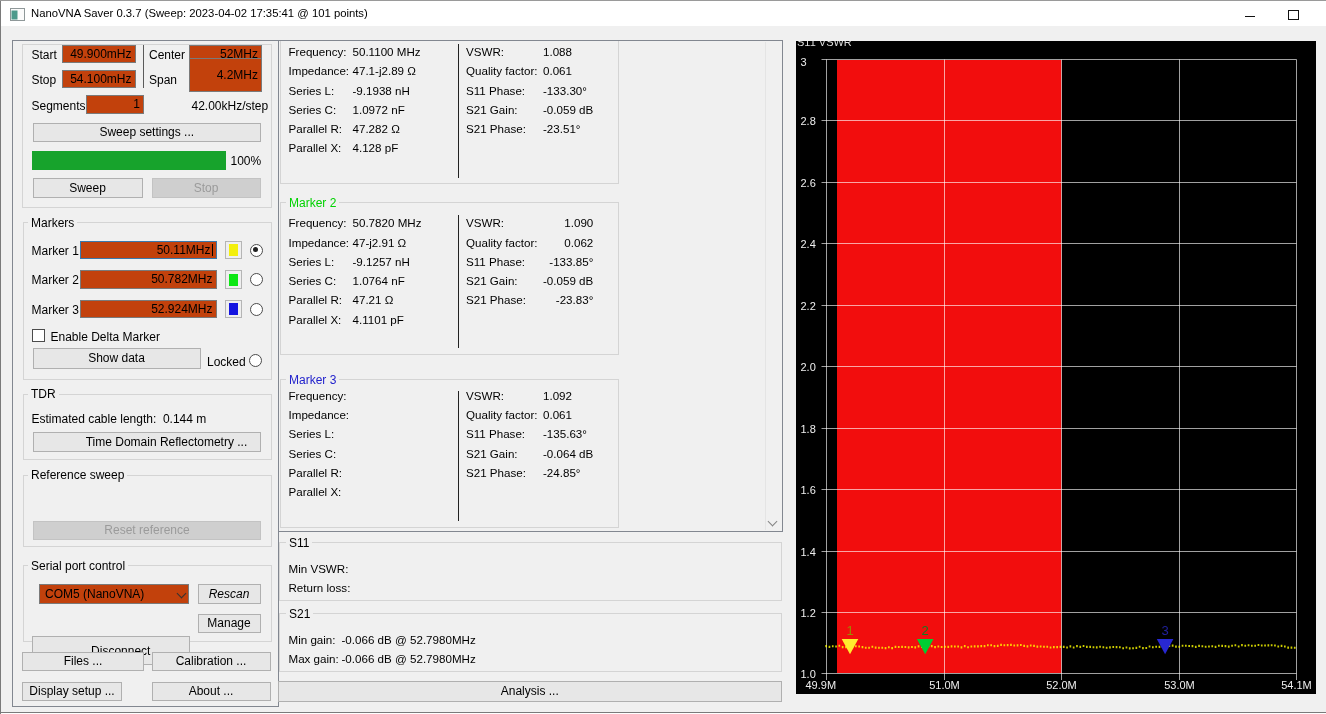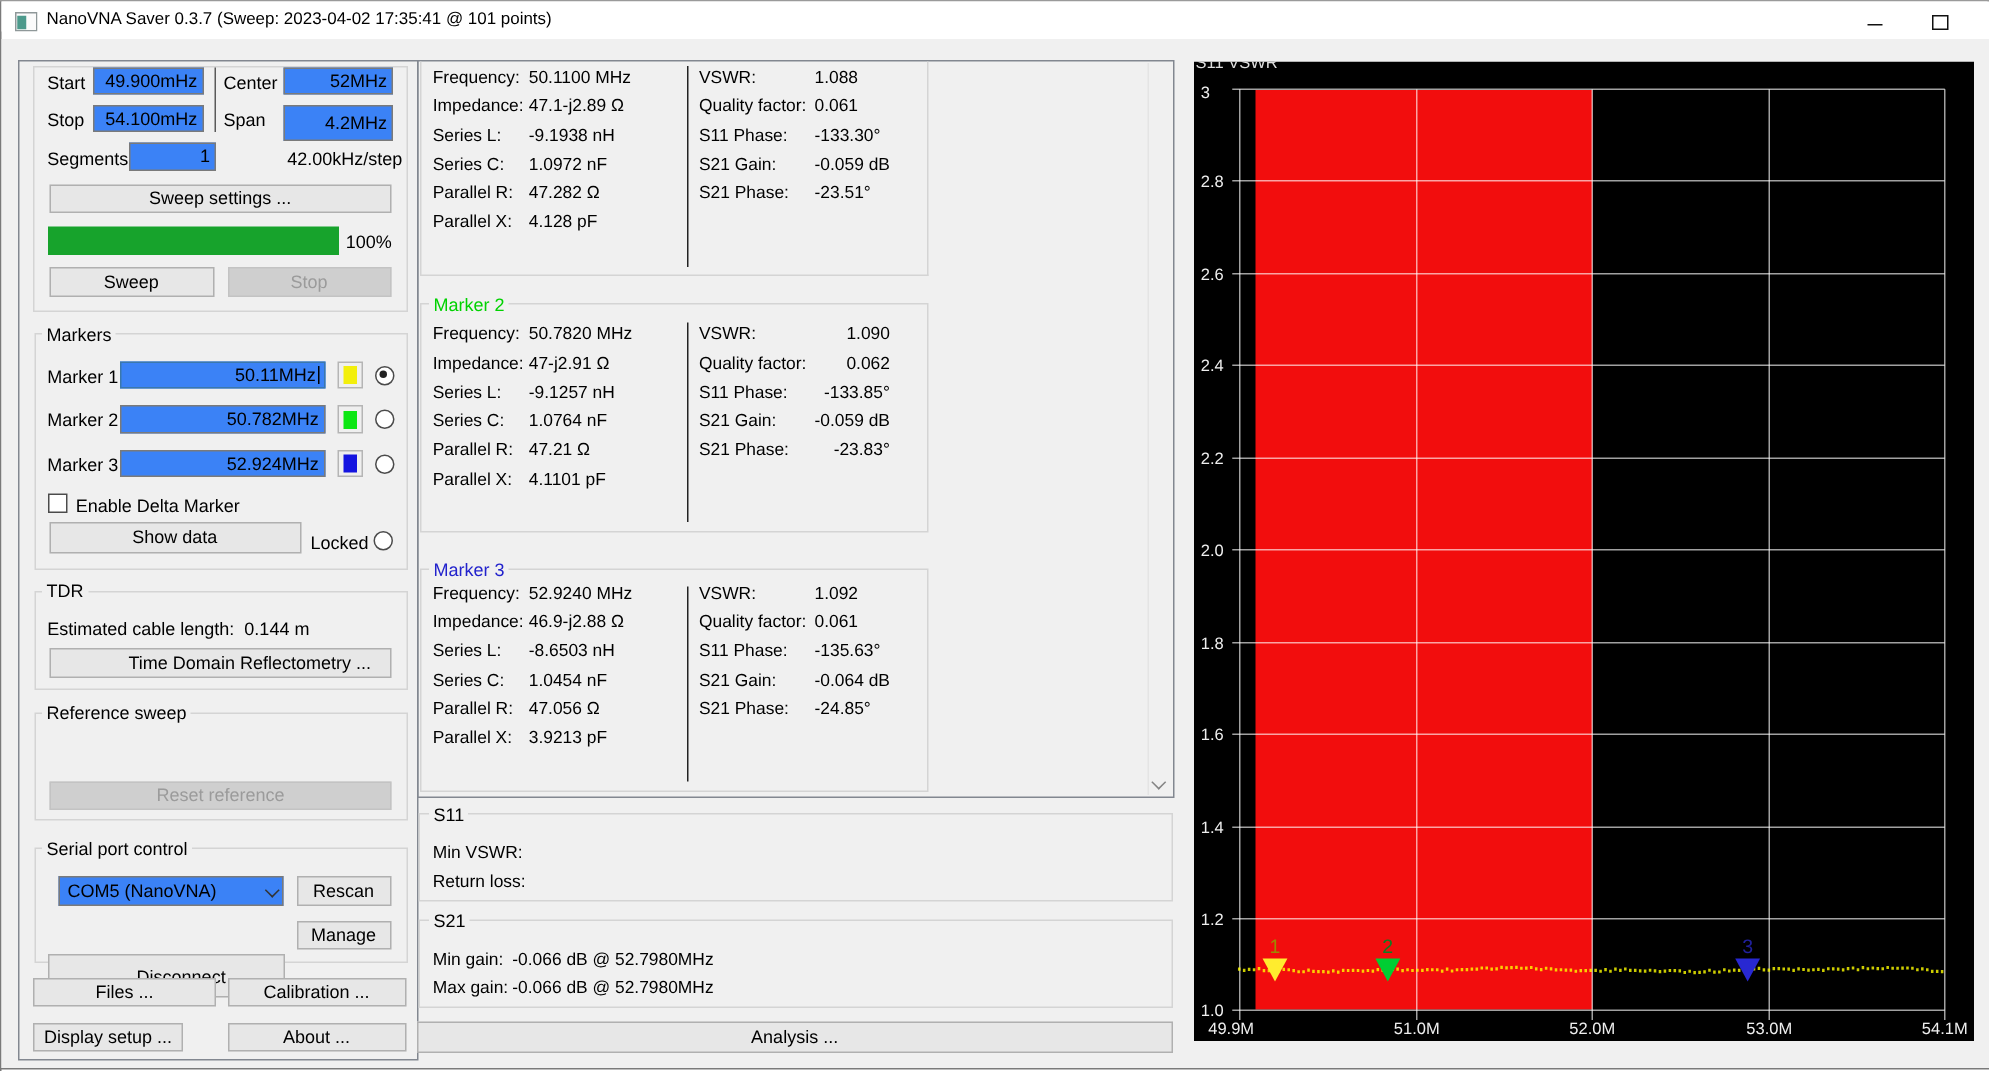--- a/index.html
+++ b/index.html
@@ -10,21 +10,21 @@
 #edgeL{position:absolute;left:0;top:0;width:1px;height:714px;background:#7a7a7a;}
 #edgeT{position:absolute;left:0;top:0;width:1326px;height:1px;background:#9a9a9a;}
 #edgeB{position:absolute;left:0;top:712px;width:1326px;height:1px;background:#7a7a7a;}
 .t{position:absolute;white-space:nowrap;line-height:14px;}
 .panel{position:absolute;border:1px solid #828790;}
 .gb{position:absolute;border:1px solid #d4d4d4;}
 .leg{position:absolute;background:#f0f0f0;padding:0 3px;white-space:nowrap;line-height:12px;}
 .btn{position:absolute;background:#e7e7e7;border:1px solid #b0b0b0;
   display:flex;align-items:center;justify-content:center;white-space:nowrap;}
 .btn.dis{background:#cfcfcf;border-color:#c3c3c3;color:#9b9b9b;}
-.inp{position:absolute;background:#3b82f6;border:1px solid #7a7a7a;
+.inp{position:absolute;background:#c2410c;border:1px solid #7a7a7a;
   display:flex;align-items:center;justify-content:flex-end;padding-right:3px;white-space:nowrap;}
 .radio{position:absolute;width:13px;height:13px;border:1px solid #4b4b4b;border-radius:50%;background:#fff;}
 .radio.sel{border-width:1.5px;}
 .radio.sel:after{content:"";position:absolute;left:2.5px;top:2.5px;width:5px;height:5px;border-radius:50%;background:#222;}
 .chk{position:absolute;width:13px;height:13px;border:1px solid #4b4b4b;background:#fff;}
 .chev{position:absolute;width:7px;height:7px;border-right:1.6px solid #848484;border-bottom:1.6px solid #848484;transform:rotate(45deg);}
 .sw{position:absolute;width:17px;height:18.5px;background:#efefef;border:1px solid #b5b5b5;}
 .sw>div{position:absolute;left:3px;top:2.5px;width:9px;height:12px;}
 .vline{position:absolute;width:1px;background:#5a5a5a;}
 .rows{position:absolute;line-height:19.3px;white-space:nowrap;font-size:11.6px;}
@@ -47,21 +47,21 @@
 <div class="panel" style="left:11px;top:14px;width:267px;height:667px;"></div>
 <div class="gb" style="left:21px;top:18px;width:250px;height:163.5px;"></div>
 <div class="t" style="left:30.5px;top:21.5px;">Start</div>
 <div class="inp" style="left:61px;top:18.5px;width:73.5px;height:18.0px;">49.900mHz</div>
 <div class="t" style="left:30.5px;top:47px;">Stop</div>
 <div class="inp" style="left:61px;top:44px;width:73.5px;height:18px;">54.100mHz</div>
 <div class="vline" style="left:141.5px;top:19px;width:1.0px;height:43px;"></div>
 <div class="t" style="left:148px;top:21.5px;">Center</div>
 <div class="inp" style="left:187.5px;top:18.5px;width:73.5px;height:18.0px;">52MHz</div>
 <div class="t" style="left:148px;top:47px;">Span</div>
-<div class="inp" style="left:187.5px;top:44px;width:73.5px;height:24px;">4.2MHz</div>
+<div class="inp" style="left:187.5px;top:32px;width:73.5px;height:34px;">4.2MHz</div>
 <div class="t" style="left:30.5px;top:72.5px;">Segments</div>
 <div class="inp" style="left:84.5px;top:69px;width:58.5px;height:18.5px;">1</div>
 <div class="t" style="left:190.5px;top:72.5px;">42.00kHz/step</div>
 <div class="btn" style="left:31.5px;top:96.5px;width:228.5px;height:19.5px;">Sweep settings ...</div>
 <div style="position:absolute;left:31px;top:125px;width:194px;height:19px;background:#17a32c;"></div>
 <div class="t" style="left:229.5px;top:128px;">100%</div>
 <div class="btn" style="left:31.5px;top:152px;width:110.0px;height:20px;">Sweep</div>
 <div class="btn dis" style="left:150.5px;top:152px;width:109.0px;height:20px;">Stop</div>
 <div class="gb" style="left:22px;top:196px;width:249px;height:158px;"></div>
 <div class="leg" style="left:27px;top:190.5px;">Markers</div>
@@ -92,21 +92,21 @@
 <div class="leg" style="left:27px;top:362px;">TDR</div>
 <div class="t" style="left:30.5px;top:386px;">Estimated cable length:&nbsp; 0.144 m</div>
 <div class="btn" style="left:32px;top:406px;width:228px;height:19.5px;padding-left:39px;">Time Domain Reflectometry ...</div>
 <div class="gb" style="left:22px;top:448.5px;width:249px;height:72.5px;"></div>
 <div class="leg" style="left:27px;top:443px;">Reference sweep</div>
 <div class="btn dis" style="left:32px;top:494.5px;width:228px;height:19.5px;">Reset reference</div>
 <div class="gb" style="left:22px;top:539px;width:249px;height:77px;"></div>
 <div class="leg" style="left:27px;top:533.5px;">Serial port control</div>
 <div class="inp" style="left:38px;top:558px;width:150px;height:19.5px;justify-content:flex-start;padding-left:5px;">COM5 (NanoVNA)</div>
 <div class="chev" style="left:176.5px;top:564px;border-color:#333;"></div>
-<div class="btn" style="left:196.5px;top:558px;width:63.0px;height:19.5px;">Rescan</div>
+<div class="btn" style="left:196.5px;top:558px;width:63.0px;height:19.5px;font-style:italic;">Rescan</div>
 <div class="btn" style="left:31px;top:610px;width:157.5px;height:29px;padding-left:20px;">Disconnect</div>
 <div class="btn" style="left:196.5px;top:587.5px;width:63.0px;height:19.5px;">Manage</div>
 <div class="btn" style="left:21px;top:625.5px;width:122px;height:19.5px;">Files ...</div>
 <div class="btn" style="left:150.5px;top:625.5px;width:119.0px;height:19.5px;">Calibration ...</div>
 <div class="btn" style="left:21px;top:655.5px;width:100px;height:19.5px;">Display setup ...</div>
 <div class="btn" style="left:150.5px;top:655.5px;width:119.0px;height:19.5px;">About ...</div>
 <div class="panel" style="left:277px;top:14px;width:505px;height:491.5px;"></div>
 <div style="position:absolute;left:763.5px;top:16px;width:1.0px;height:488px;background:#e4e4e4;"></div>
 <div class="chev" style="left:768px;top:491.5px;"></div>
 <div class="gb" style="left:278.5px;top:15px;width:339.5px;height:142.5px;border-top:none;"></div>
@@ -177,28 +177,20 @@
 <div class="gb" style="left:278.5px;top:353px;width:339.5px;height:149px;"></div>
       <div class="leg" style="left:285px;top:347.5px;color:#2222cc;">Marker 3</div>
       <div class="vline" style="left:457px;top:365px;width:1px;height:130px;background:#222;"></div>
       <div class="rows" style="left:287.5px;top:359.9px;">
         <div>Frequency:</div>
         <div>Impedance:</div>
         <div>Series L:</div>
         <div>Series C:</div>
         <div>Parallel R:</div>
         <div>Parallel X:</div>
-      </div>
-      <div class="rows" style="left:351.5px;top:359.9px;">
-        <div>52.9240 MHz</div>
-        <div>46.9-j2.88 Ω</div>
-        <div>-8.6503 nH</div>
-        <div>1.0454 nF</div>
-        <div>47.056 Ω</div>
-        <div>3.9213 pF</div>
       </div>
       <div class="rows" style="left:465px;top:359.9px;">
         <div>VSWR:</div>
         <div>Quality factor:</div>
         <div>S11 Phase:</div>
         <div>S21 Gain:</div>
         <div>S21 Phase:</div>
       </div>
       <div class="rows" style="left:542px;top:359.9px;">
         <div>1.092</div>

